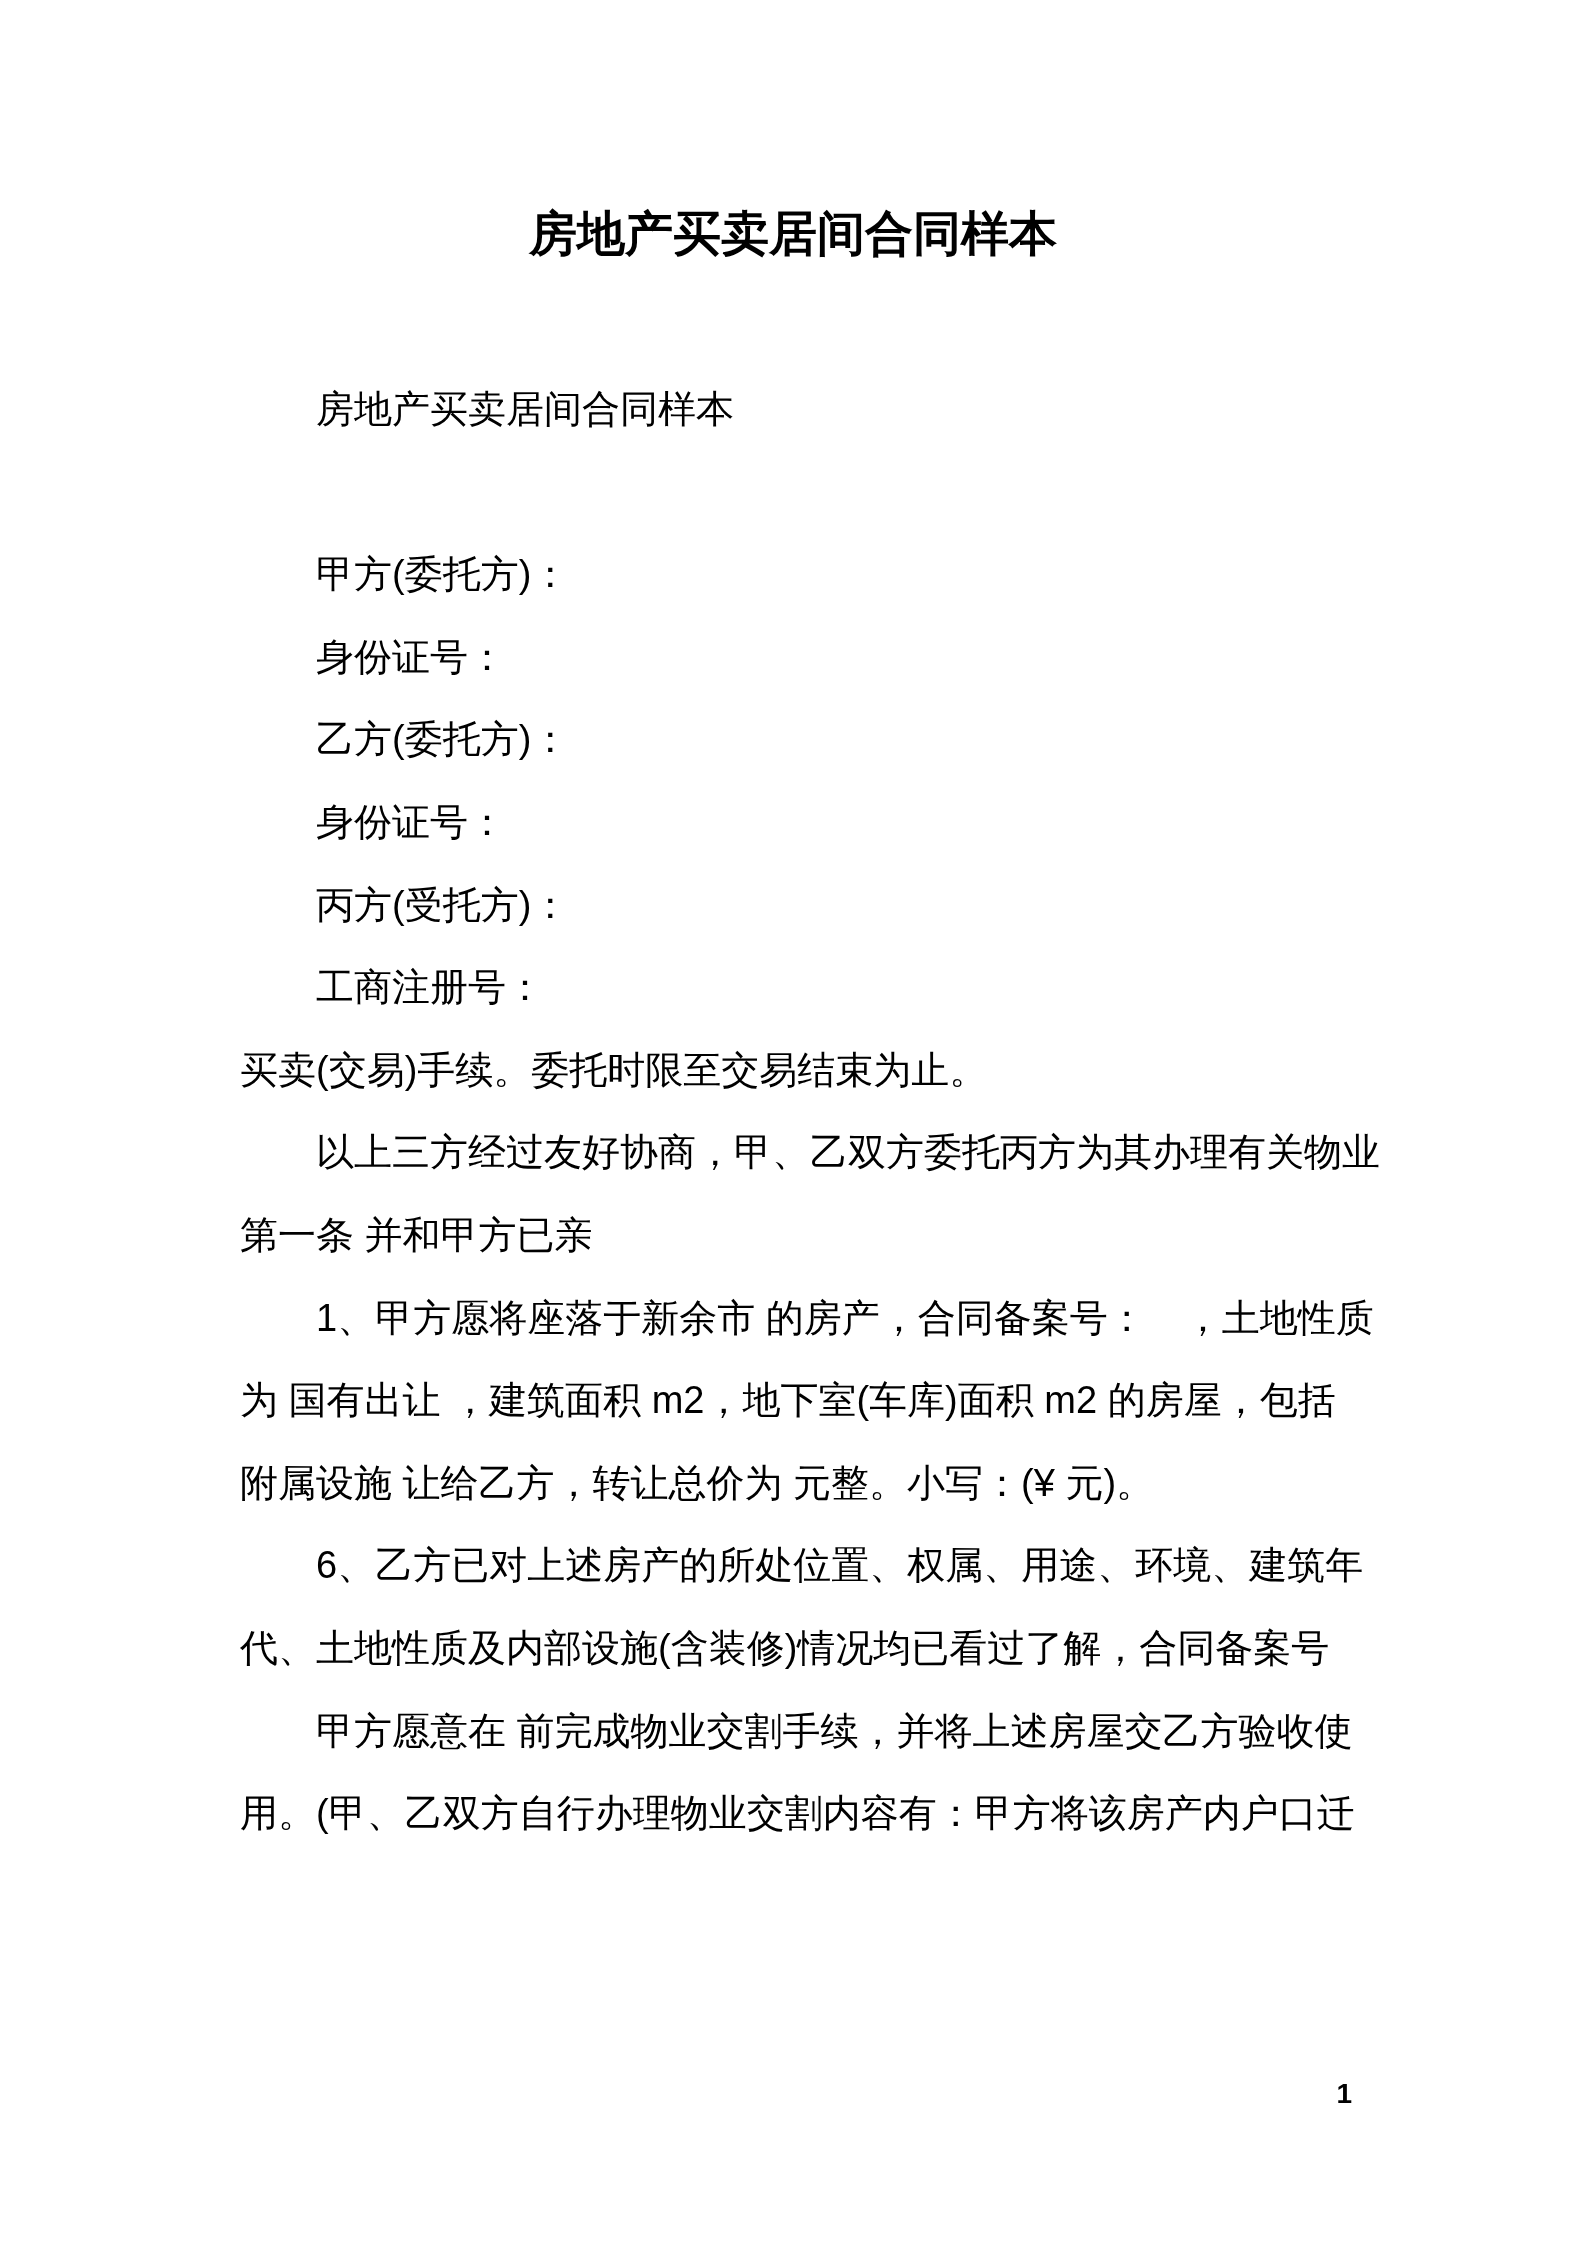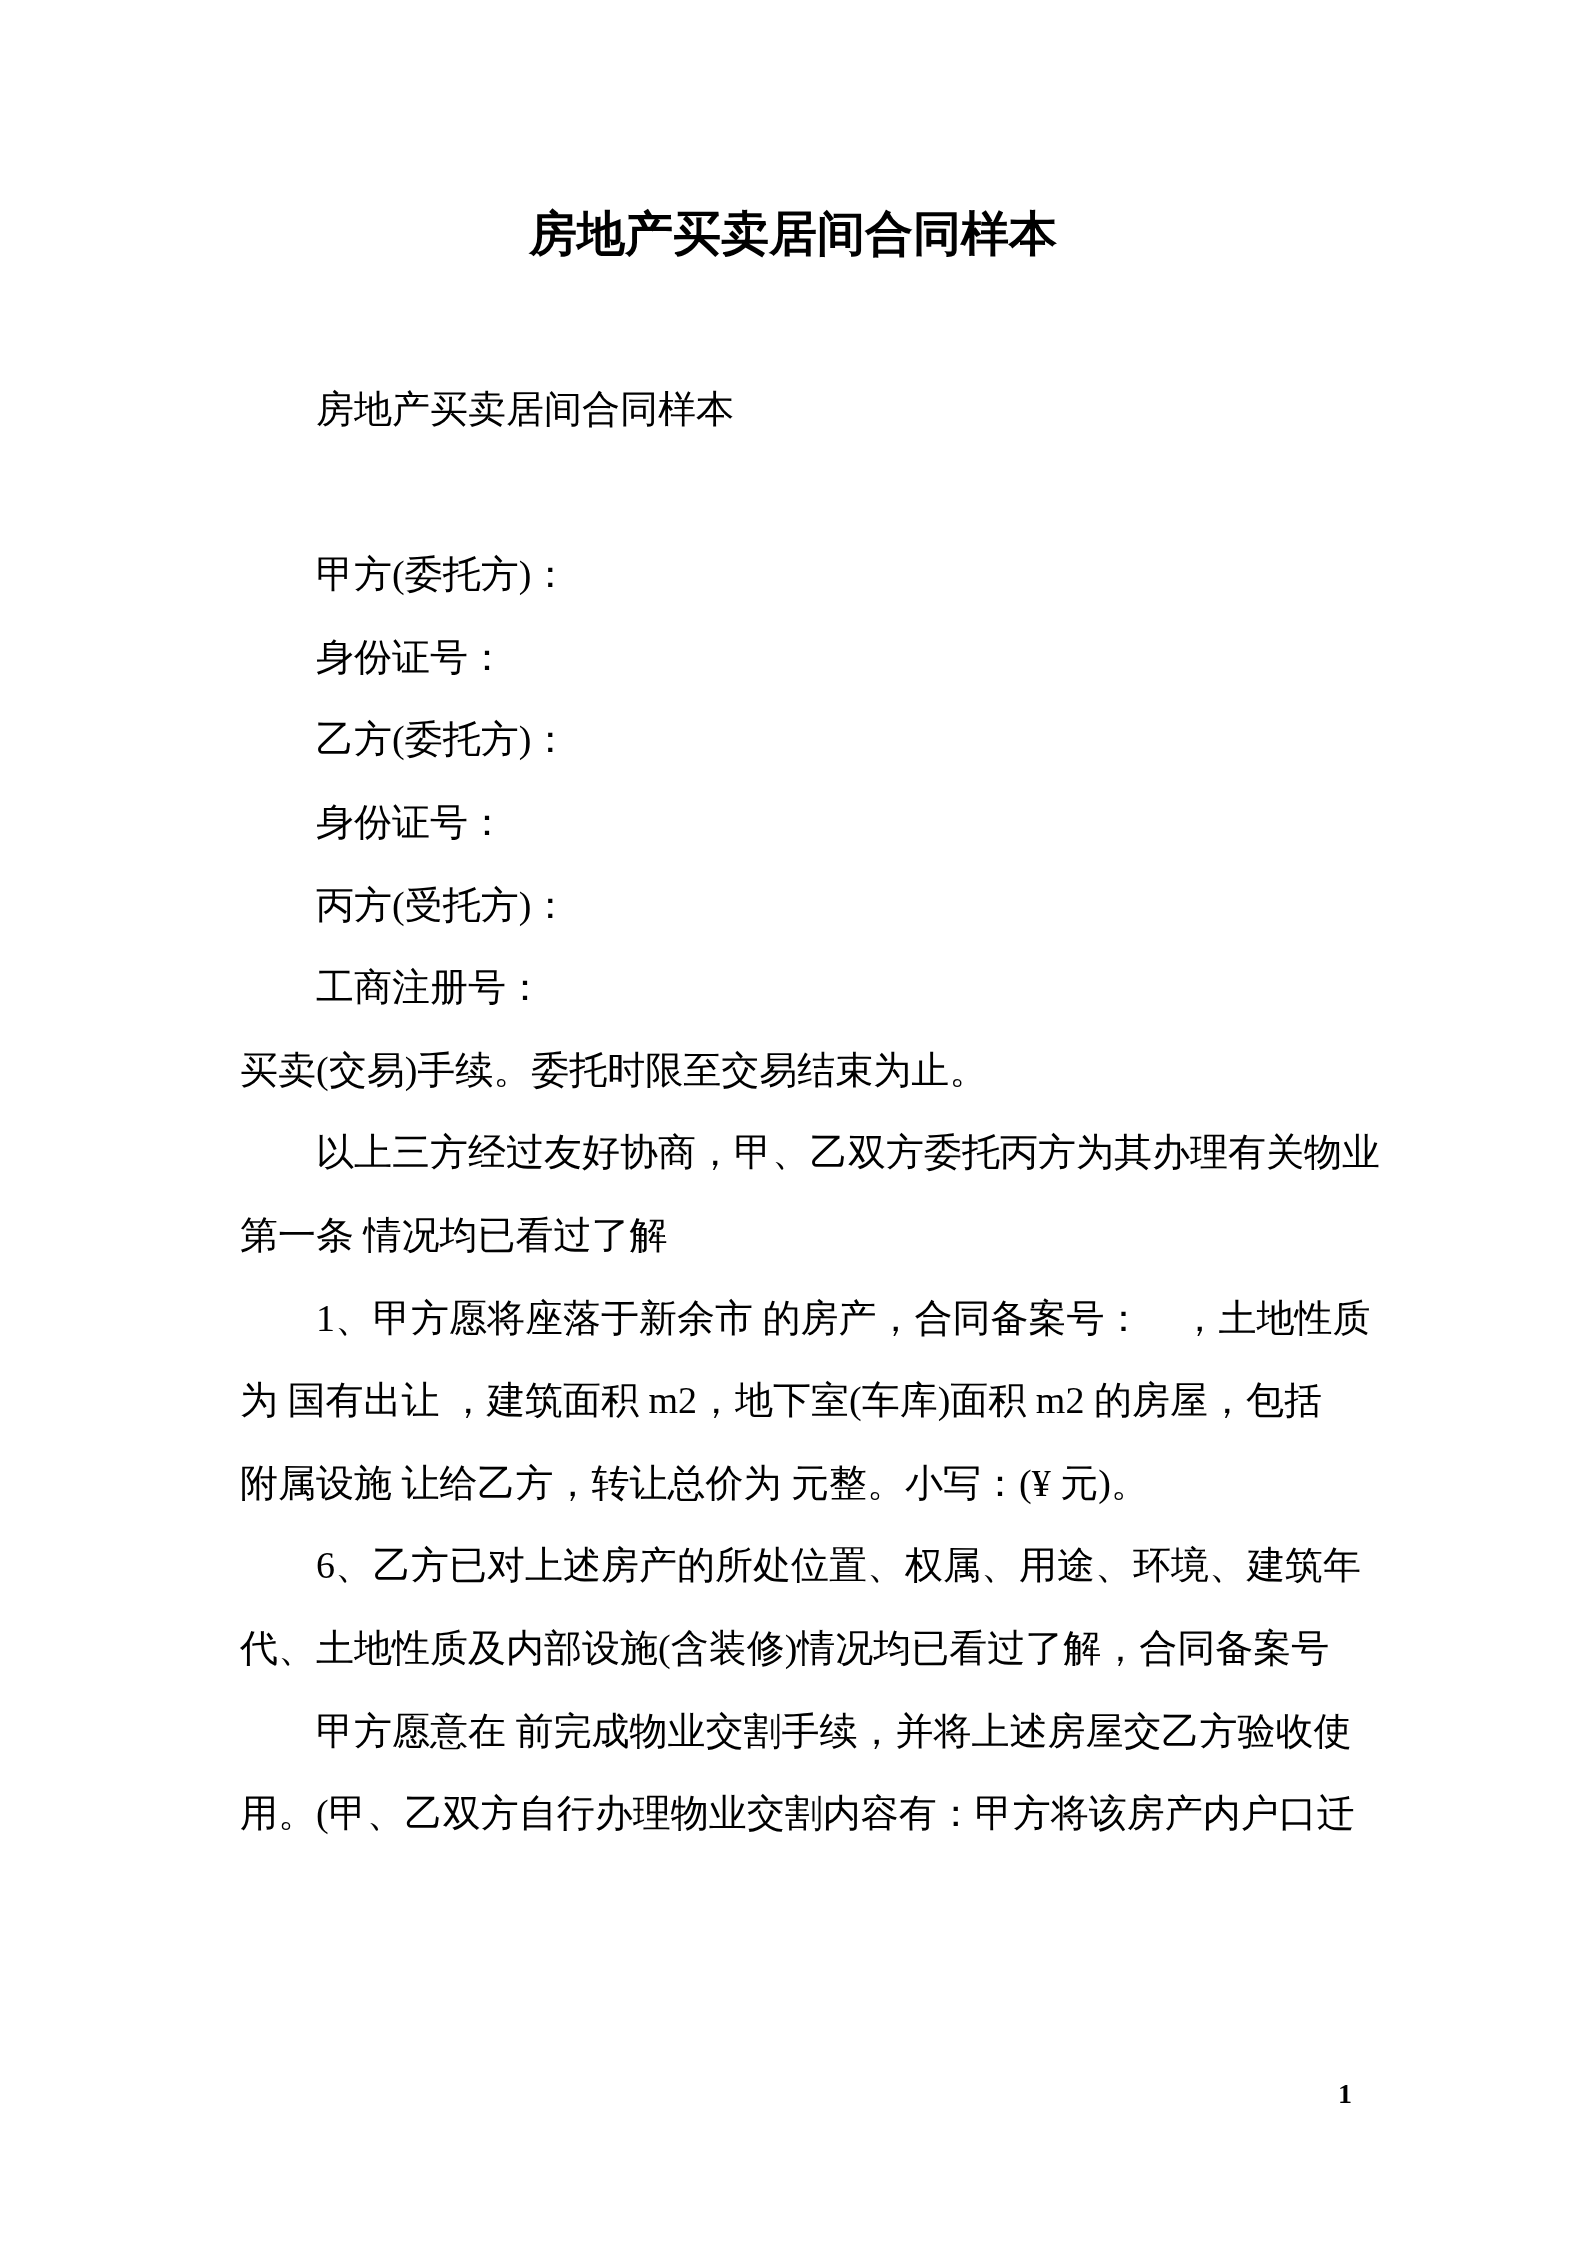--- a/index.html
+++ b/index.html
@@ -3,21 +3,21 @@
 <meta charset="utf-8">
 <style>
   * { margin: 0; padding: 0; box-sizing: border-box; }
   html, body { background: #ffffff; }
   .page {
     position: relative;
     width: 1586px;
     height: 2244px;
     background: #ffffff;
     color: #000000;
-    font-family: Liberation Serif, serif;
+    font-family: Liberation Sans, sans-serif;
     overflow: hidden;
   }
   .doc-title {
     position: absolute;
     top: 210px;
     left: 0;
     width: 100%;
     text-align: center;
     font-size: 48px;
     font-weight: 700;
@@ -63,21 +63,21 @@
     <div class="line indent">房地产买卖居间合同样本</div>
     <div class="line"></div>
     <div class="line indent">甲方(委托方)：</div>
     <div class="line indent">身份证号：</div>
     <div class="line indent">乙方(委托方)：</div>
     <div class="line indent">身份证号：</div>
     <div class="line indent">丙方(受托方)：</div>
     <div class="line indent">工商注册号：</div>
     <div class="line">买卖(交易)手续。委托时限至交易结束为止。</div>
     <div class="line indent">以上三方经过友好协商，甲、乙双方委托丙方为其办理有关物业</div>
-    <div class="line">第一条 情况均已看过了解</div>
+    <div class="line">第一条 并和甲方已亲</div>
     <div class="line indent">1、甲方愿将座落于新余市 的房产，合同备案号：　，土地性质</div>
     <div class="line">为 国有出让 ，建筑面积 m2，地下室(车库)面积 m2 的房屋，包括</div>
     <div class="line">附属设施 让给乙方，转让总价为 元整。小写：(¥ 元)。</div>
     <div class="line indent">6、乙方已对上述房产的所处位置、权属、用途、环境、建筑年</div>
     <div class="line">代、土地性质及内部设施(含装修)情况均已看过了解，合同备案号</div>
     <div class="line indent">甲方愿意在 前完成物业交割手续，并将上述房屋交乙方验收使</div>
     <div class="line">用。(甲、乙双方自行办理物业交割内容有：甲方将该房产内户口迁</div>
   </div>
 
   <div class="page-num">1</div>

